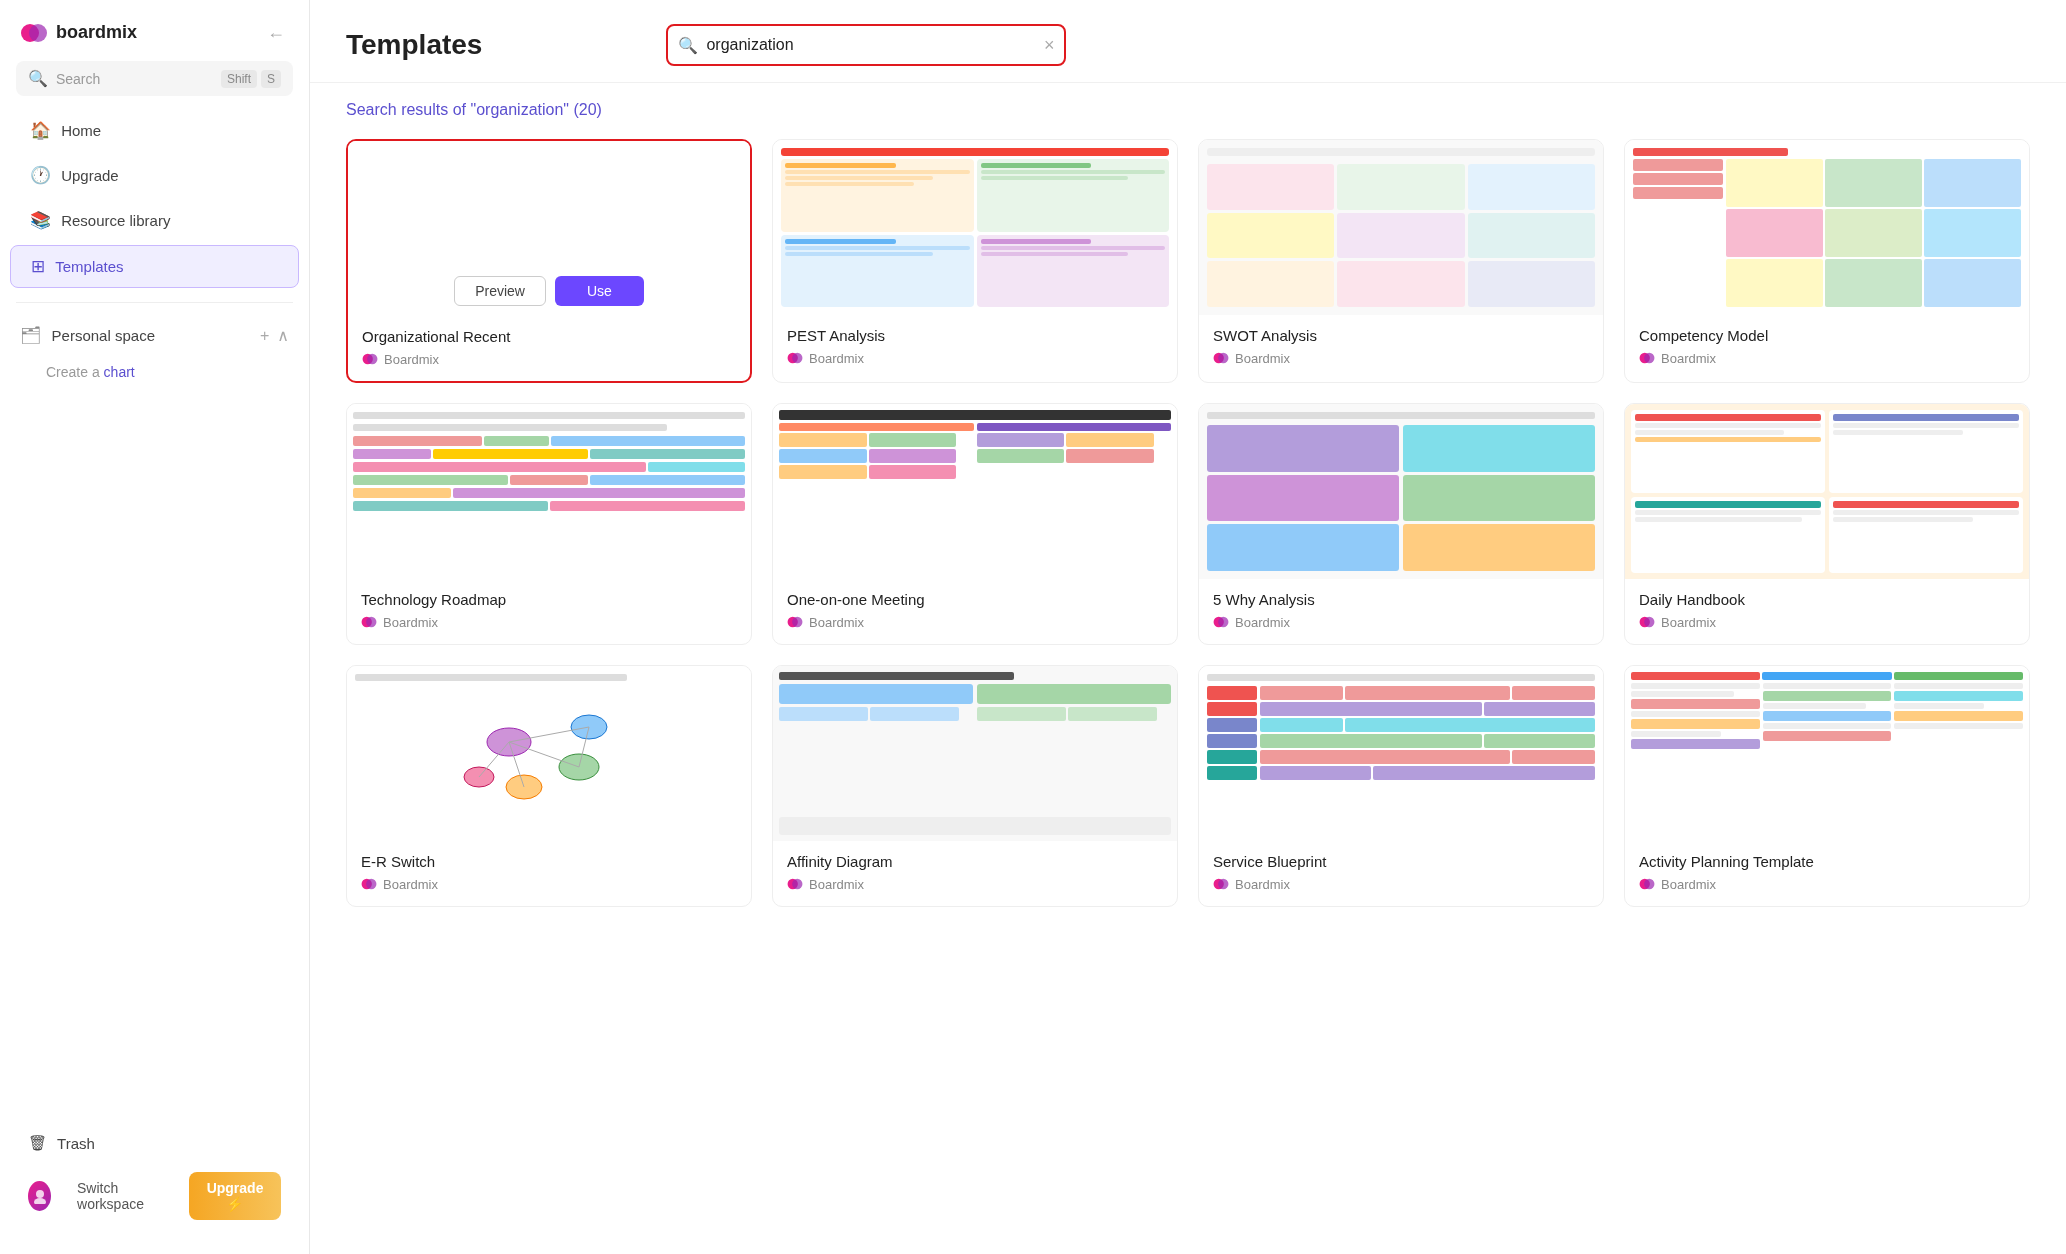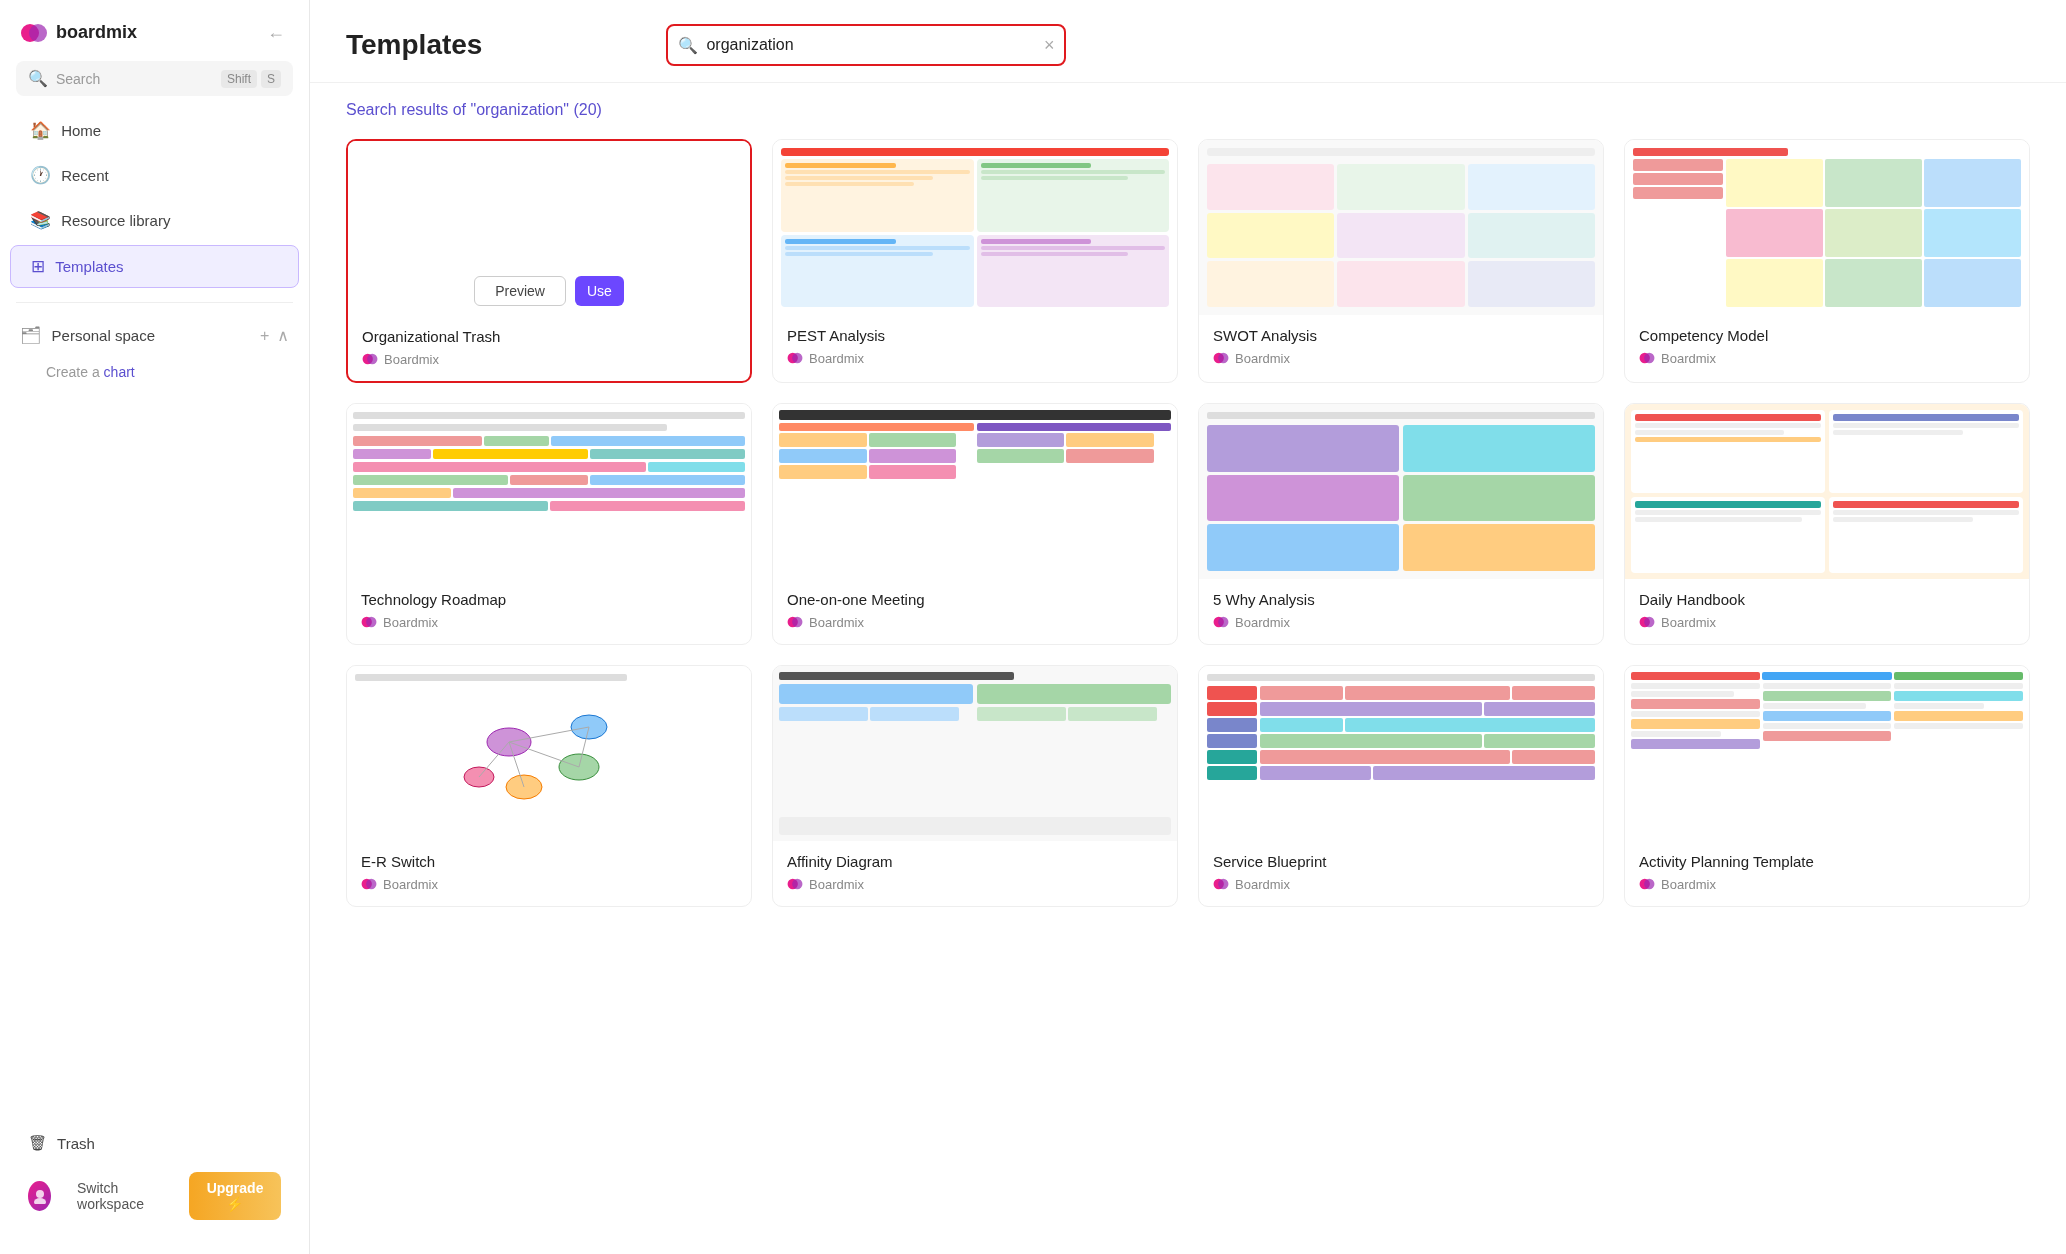--- a/index.html
+++ b/index.html
@@ -286,21 +286,21 @@
       border-radius: 6px;
       padding: 6px 20px;
       font-size: 14px;
       cursor: pointer;
       color: #444;
     }
     .use-btn {
       background: #6c47ff;
       border: none;
       border-radius: 6px;
-      padding: 6px 12px;
+      padding: 6px 32px;
       font-size: 14px;
       cursor: pointer;
       color: #fff;
       font-weight: 500;
     }
     .template-info {
       padding: 12px 14px 14px 14px;
     }
     .template-name {
       font-size: 15px;
@@ -339,21 +339,21 @@
       <span class="shortcut-key">S</span>
     </div>
   </div>
 
   <div class="nav-item">
     <span class="nav-icon">🏠</span>
     <span>Home</span>
   </div>
   <div class="nav-item">
     <span class="nav-icon">🕐</span>
-    <span>Recent</span>
+    <span>Upgrade</span>
   </div>
   <div class="nav-item">
     <span class="nav-icon">📚</span>
     <span>Resource library</span>
   </div>
   <div class="nav-item active">
     <span class="nav-icon">⊞</span>
     <span>Templates</span>
   </div>
 
@@ -407,21 +407,21 @@
   <div class="templates-grid">
 
     <div class="template-card featured">
       <div class="template-thumbnail text-preview">
         <div class="preview-overlay">
           <button class="preview-btn">Preview</button>
           <button class="use-btn">Use</button>
         </div>
       </div>
       <div class="template-info">
-        <div class="template-name">Organizational Trash</div>
+        <div class="template-name">Organizational Recent</div>
         <div class="template-author">
           <svg width="16" height="16" viewBox="0 0 28 28">
               <circle cx="10" cy="14" r="9" fill="#e91e8c"></circle>
               <circle cx="18" cy="14" r="9" fill="#9c27b0" opacity="0.7"></circle>
             </svg>
           <span>Boardmix</span>
         </div>
       </div>
     </div>
 

